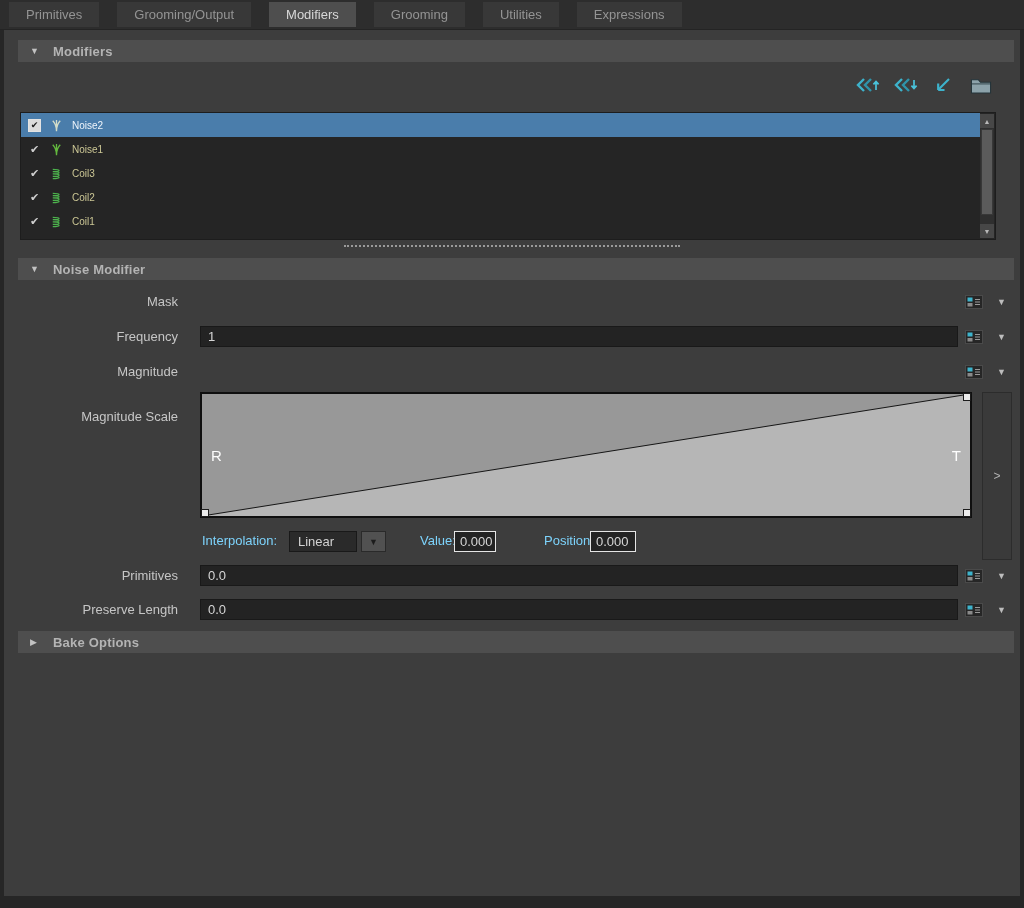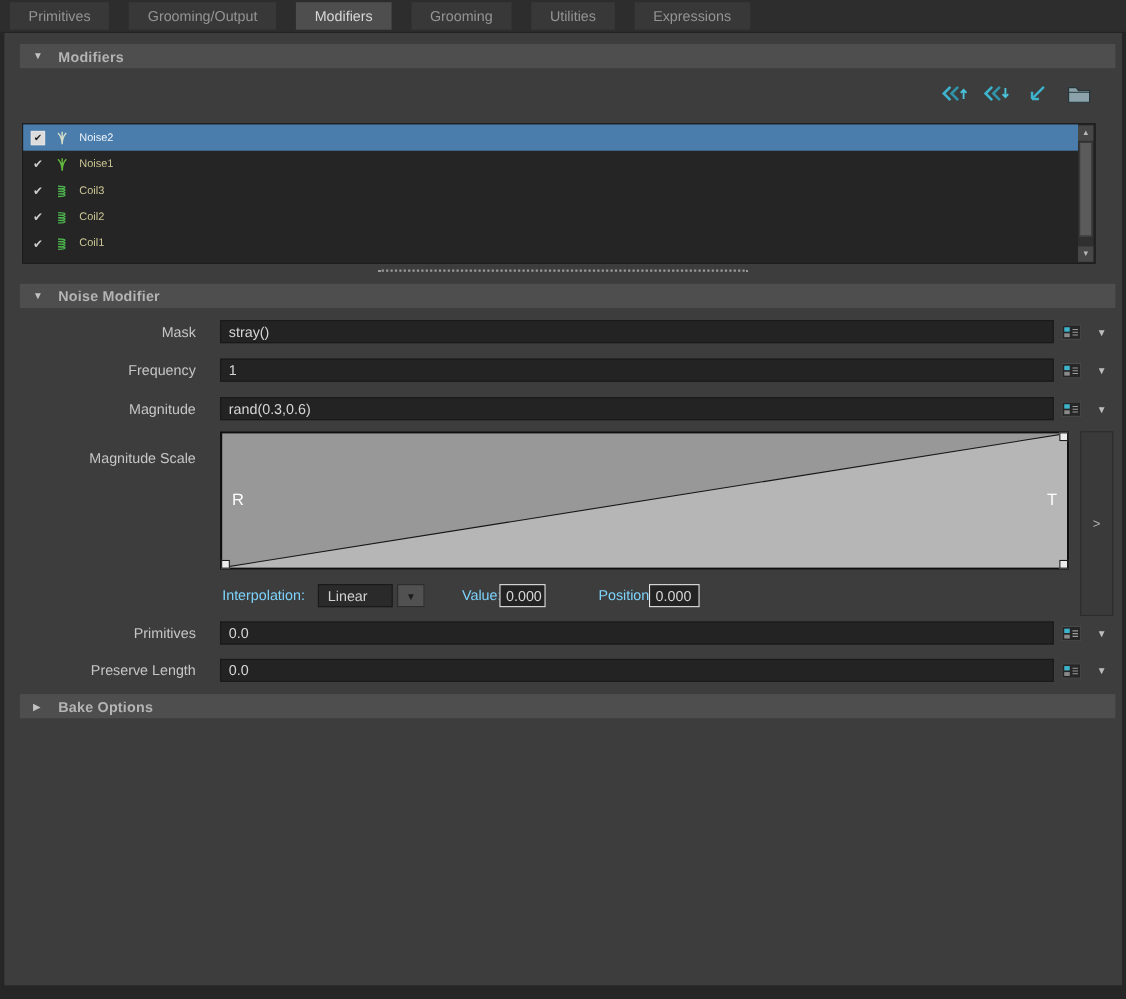--- a/index.html
+++ b/index.html
@@ -198,21 +198,20 @@
     </div>
 
     <div class="splitter"></div>
 
     <div class="section-header" style="top:228px">
       <span class="sec-tri">▼</span>
       <span class="sec-title">Noise Modifier</span>
     </div>
 
     <div class="p-label" style="top:261px">Mask</div>
-    <div class="p-field" style="top:261px"><span>stray()</span></div>
     <div class="expr" style="top:263px">
       <svg width="18" height="14" viewBox="0 0 18 14">
           <rect x="0.5" y="0.5" width="17" height="13" fill="#262626" stroke="#4a4a4a"></rect>
           <rect x="2.5" y="2.5" width="5" height="4" fill="#3db3cc"></rect>
           <rect x="2.5" y="8" width="5" height="3.5" fill="#8a8a8a"></rect>
           <path d="M10 4.5 h5 M10 7 h5 M10 9.5 h5" stroke="#9a9a9a" stroke-width="1"></path>
         </svg>
     </div>
     <div class="ddarrow" style="top:263px">▼</div>
 
@@ -222,21 +221,20 @@
       <svg width="18" height="14" viewBox="0 0 18 14">
           <rect x="0.5" y="0.5" width="17" height="13" fill="#262626" stroke="#4a4a4a"></rect>
           <rect x="2.5" y="2.5" width="5" height="4" fill="#3db3cc"></rect>
           <rect x="2.5" y="8" width="5" height="3.5" fill="#8a8a8a"></rect>
           <path d="M10 4.5 h5 M10 7 h5 M10 9.5 h5" stroke="#9a9a9a" stroke-width="1"></path>
         </svg>
     </div>
     <div class="ddarrow" style="top:298px">▼</div>
 
     <div class="p-label" style="top:331px">Magnitude</div>
-    <div class="p-field" style="top:331px"><span>rand(0.3,0.6)</span></div>
     <div class="expr" style="top:333px">
       <svg width="18" height="14" viewBox="0 0 18 14">
           <rect x="0.5" y="0.5" width="17" height="13" fill="#262626" stroke="#4a4a4a"></rect>
           <rect x="2.5" y="2.5" width="5" height="4" fill="#3db3cc"></rect>
           <rect x="2.5" y="8" width="5" height="3.5" fill="#8a8a8a"></rect>
           <path d="M10 4.5 h5 M10 7 h5 M10 9.5 h5" stroke="#9a9a9a" stroke-width="1"></path>
         </svg>
     </div>
     <div class="ddarrow" style="top:333px">▼</div>
 

